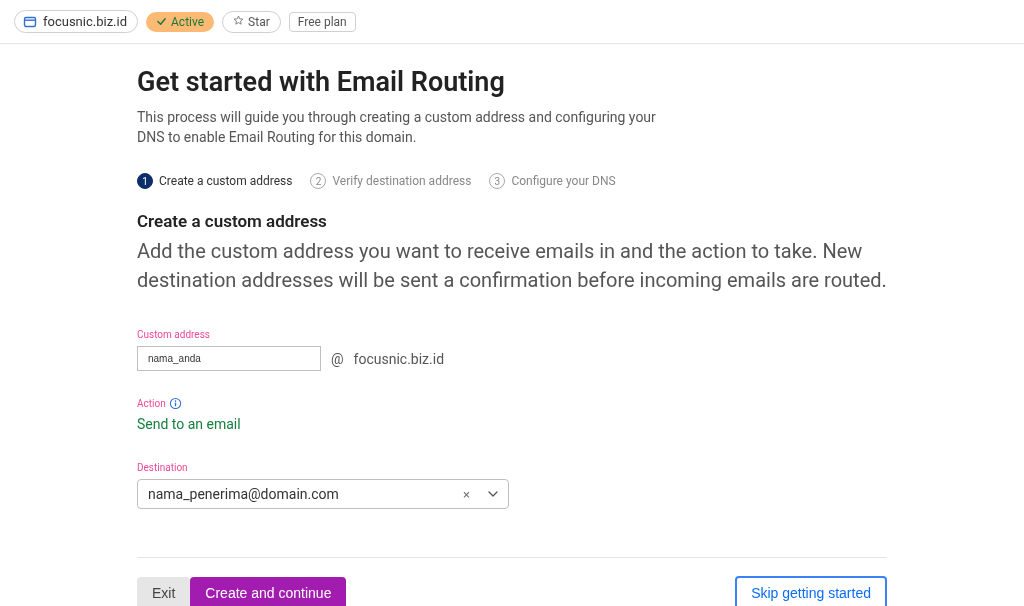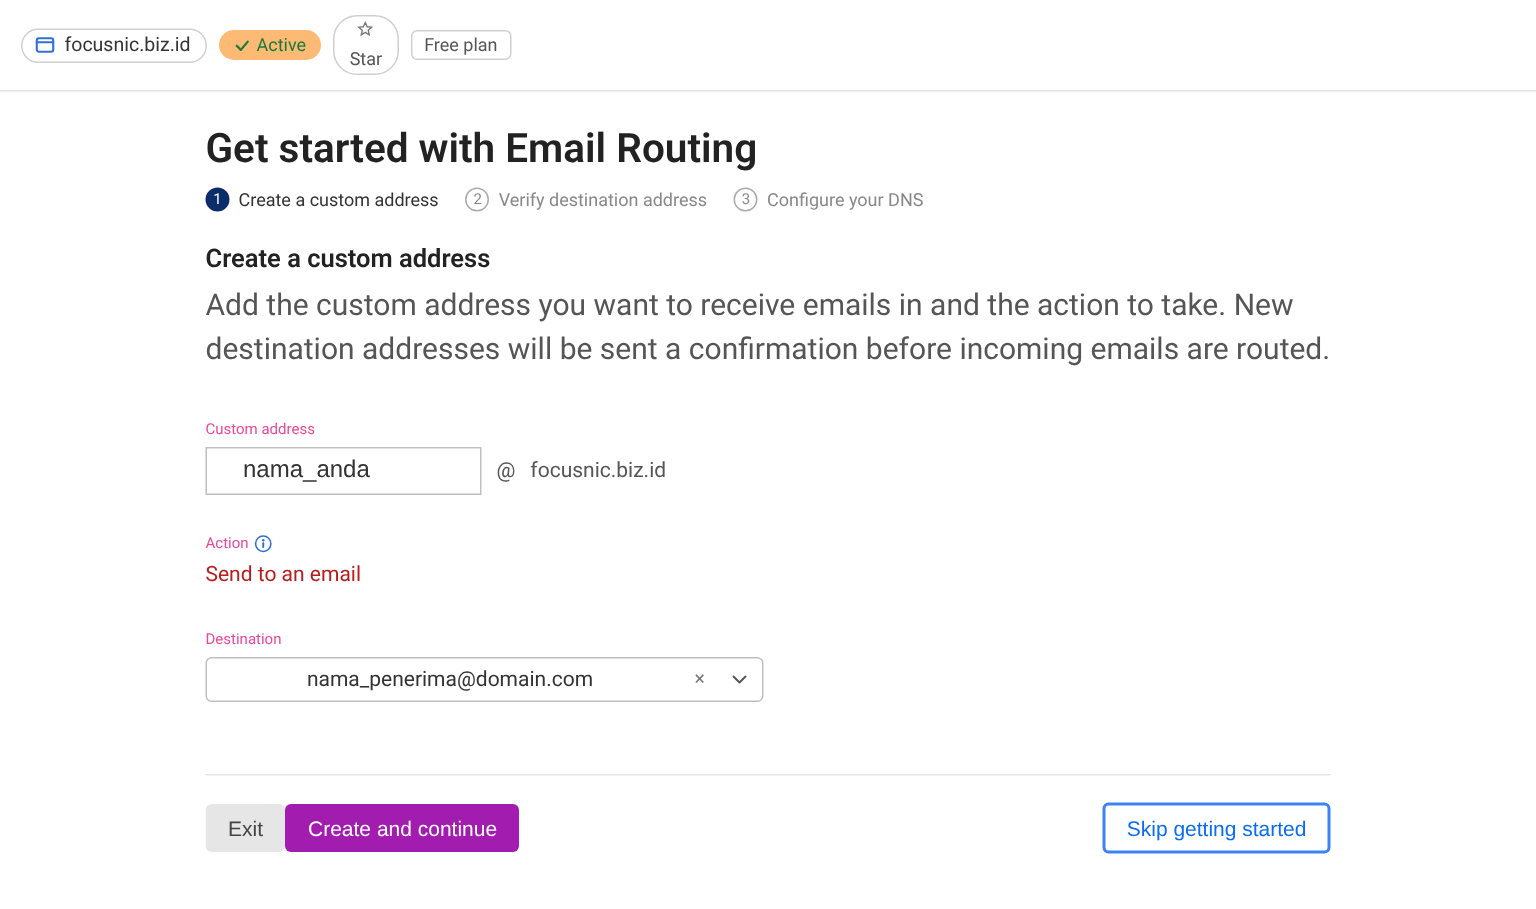--- a/index.html
+++ b/index.html
@@ -46,21 +46,20 @@
       display: inline-flex;
       align-items: center;
       gap: 4px;
       border: 1px solid #d0d0d0;
       border-radius: 16px;
       padding: 3px 10px;
       font-size: 12px;
       color: #555;
       background: #fff;
       cursor: pointer;
-      flex-direction: column;
     }
     .plan-badge {
       display: inline-flex;
       align-items: flex-start;
       border: 1px solid #d0d0d0;
       border-radius: 4px;
       padding: 2px 8px;
       font-size: 12px;
       color: #555;
       background: #fff;
@@ -137,44 +136,43 @@
     }
     .field-row {
       display: flex;
       align-items: center;
       gap: 10px;
       margin-bottom: 26px;
     }
     .text-input {
       border: 1px solid #bfbfbf;
       border-radius: 0;
-      padding: 6px 24px;
-      font-size: 16px;
+      padding: 6px 10px;
+      font-size: 10px;
       width: 184px;
       color: #333;
     }
     .suffix { color: #555; font-size: 14px; }
     .action-value {
       font-size: 14px;
-      color: #b91c1c;
+      color: #15803d;
       margin-top: 4px;
       margin-bottom: 30px;
     }
     .dest-select {
       position: relative;
       border: 1px solid #bfbfbf;
       border-radius: 4px;
       width: 372px;
       padding: 6px 56px 6px 10px;
       font-size: 14px;
       color: #333;
       display: flex;
       align-items: center;
       cursor: pointer;
-      justify-content: center;
     }
     .dest-clear {
       position: absolute;
       right: 34px;
       top: 50%;
       transform: translateY(-50%);
       color: #777;
       font-size: 13px;
       cursor: pointer;
       padding: 0 4px;
@@ -251,20 +249,21 @@
     </span>
     <span>Star</span>
   </div>
   <div class="plan-badge">
     <span>Free plan</span>
   </div>
 </div>
 
 <div class="content">
   <h1 class="page-title">Get started with Email Routing</h1>
+  <p class="page-sub">This process will guide you through creating a custom address and configuring your DNS to enable Email Routing for this domain.</p>
 
   <div class="steps">
     <div class="step active">
       <span class="step-circle">1</span>
       <span>Create a custom address</span>
     </div>
     <div class="step">
       <span class="step-circle">2</span>
       <span>Verify destination address</span>
     </div>

